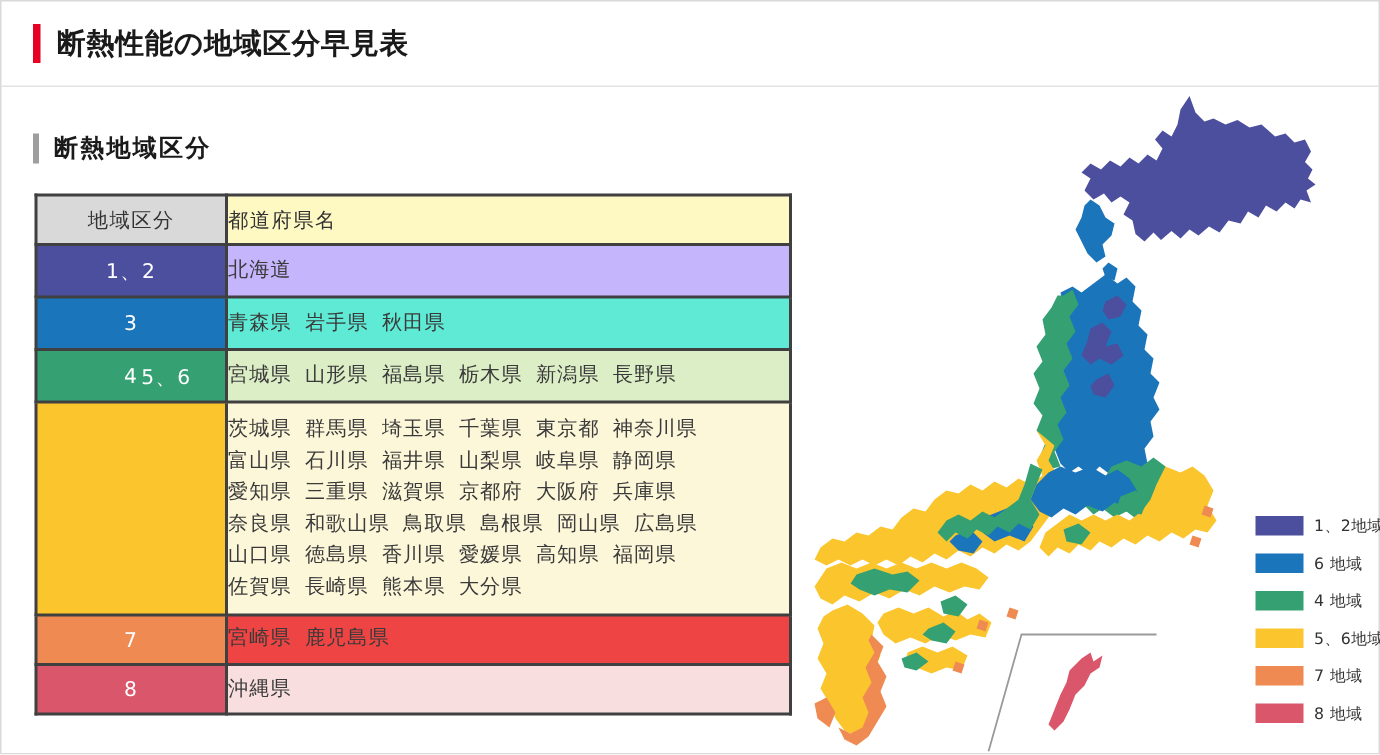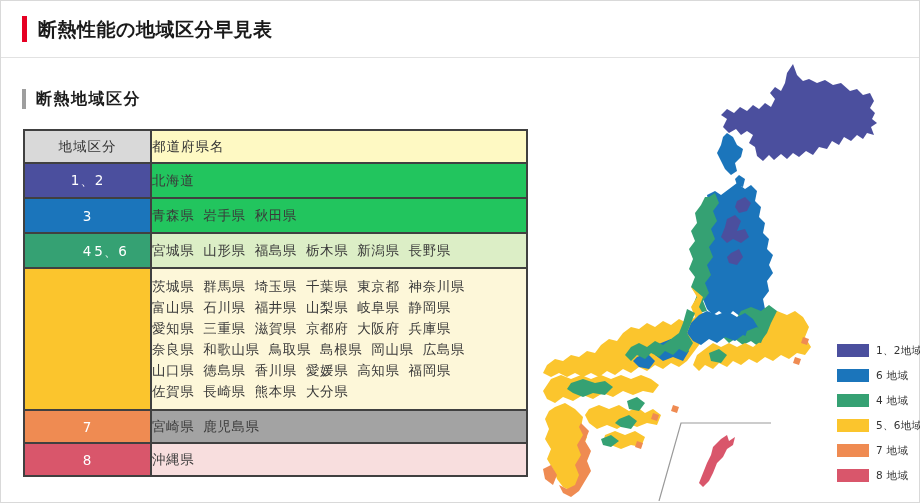--- a/index.html
+++ b/index.html
@@ -218,27 +218,27 @@
     </colgroup>
     <thead>
       <tr>
         <th class="head-zone">地域区分</th>
         <th class="head-pref">都道府県名</th>
       </tr>
     </thead>
     <tbody id="table-body">
         <tr class="r12">
           <td class="zone-cell" style="background: rgb(75, 79, 158);"><span class="zone-label">1、2</span></td>
-          <td class="pref-cell" style="background: #22c55e;">
+          <td class="pref-cell" style="background: #c4b5fd;">
             <span class="line"><span class="pref">北海道</span></span>
           </td>
         </tr>
         <tr class="r3">
           <td class="zone-cell" style="background: rgb(27, 117, 187);"><span class="zone-label">3</span></td>
-          <td class="pref-cell" style="background: #22c55e;">
+          <td class="pref-cell" style="background: #5eead4;">
             <span class="line"><span class="pref">青森県</span><span class="pref">岩手県</span><span class="pref">秋田県</span></span>
           </td>
         </tr>
         <tr class="r4">
           <td class="zone-cell" style="background: rgb(53, 161, 115);"><span class="zone-label">4</span></td>
           <td class="pref-cell" style="background: rgb(220, 238, 198);">
             <span class="line"><span class="pref">宮城県</span><span class="pref">山形県</span><span class="pref">福島県</span><span class="pref">栃木県</span><span class="pref">新潟県</span><span class="pref">長野県</span></span>
           </td>
         </tr>
         <tr class="r56">
@@ -249,21 +249,21 @@
             <span class="line"><span class="pref">茨城県</span><span class="pref">群馬県</span><span class="pref">埼玉県</span><span class="pref">千葉県</span><span class="pref">東京都</span><span class="pref">神奈川県</span></span>
             <span class="line"><span class="pref">富山県</span><span class="pref">石川県</span><span class="pref">福井県</span><span class="pref">山梨県</span><span class="pref">岐阜県</span><span class="pref">静岡県</span></span>
             <span class="line"><span class="pref">愛知県</span><span class="pref">三重県</span><span class="pref">滋賀県</span><span class="pref">京都府</span><span class="pref">大阪府</span><span class="pref">兵庫県</span></span>
             <span class="line"><span class="pref">奈良県</span><span class="pref">和歌山県</span><span class="pref">鳥取県</span><span class="pref">島根県</span><span class="pref">岡山県</span><span class="pref">広島県</span></span>
             <span class="line"><span class="pref">山口県</span><span class="pref">徳島県</span><span class="pref">香川県</span><span class="pref">愛媛県</span><span class="pref">高知県</span><span class="pref">福岡県</span></span>
             <span class="line"><span class="pref">佐賀県</span><span class="pref">長崎県</span><span class="pref">熊本県</span><span class="pref">大分県</span></span>
           </td>
         </tr>
         <tr class="r7">
           <td class="zone-cell" style="background: rgb(239, 139, 82);"><span class="zone-label">7</span></td>
-          <td class="pref-cell" style="background: #a3a3a3;">
+          <td class="pref-cell" style="background: #ef4444; font-family: Liberation Mono, monospace;">
             <span class="line"><span class="pref">宮崎県</span><span class="pref">鹿児島県</span></span>
           </td>
         </tr>
         <tr class="r8">
           <td class="zone-cell" style="background: rgb(217, 86, 107);"><span class="zone-label">8</span></td>
           <td class="pref-cell" style="background: rgb(248, 222, 222);">
             <span class="line"><span class="pref">沖縄県</span></span>
           </td>
         </tr>
       </tbody>

